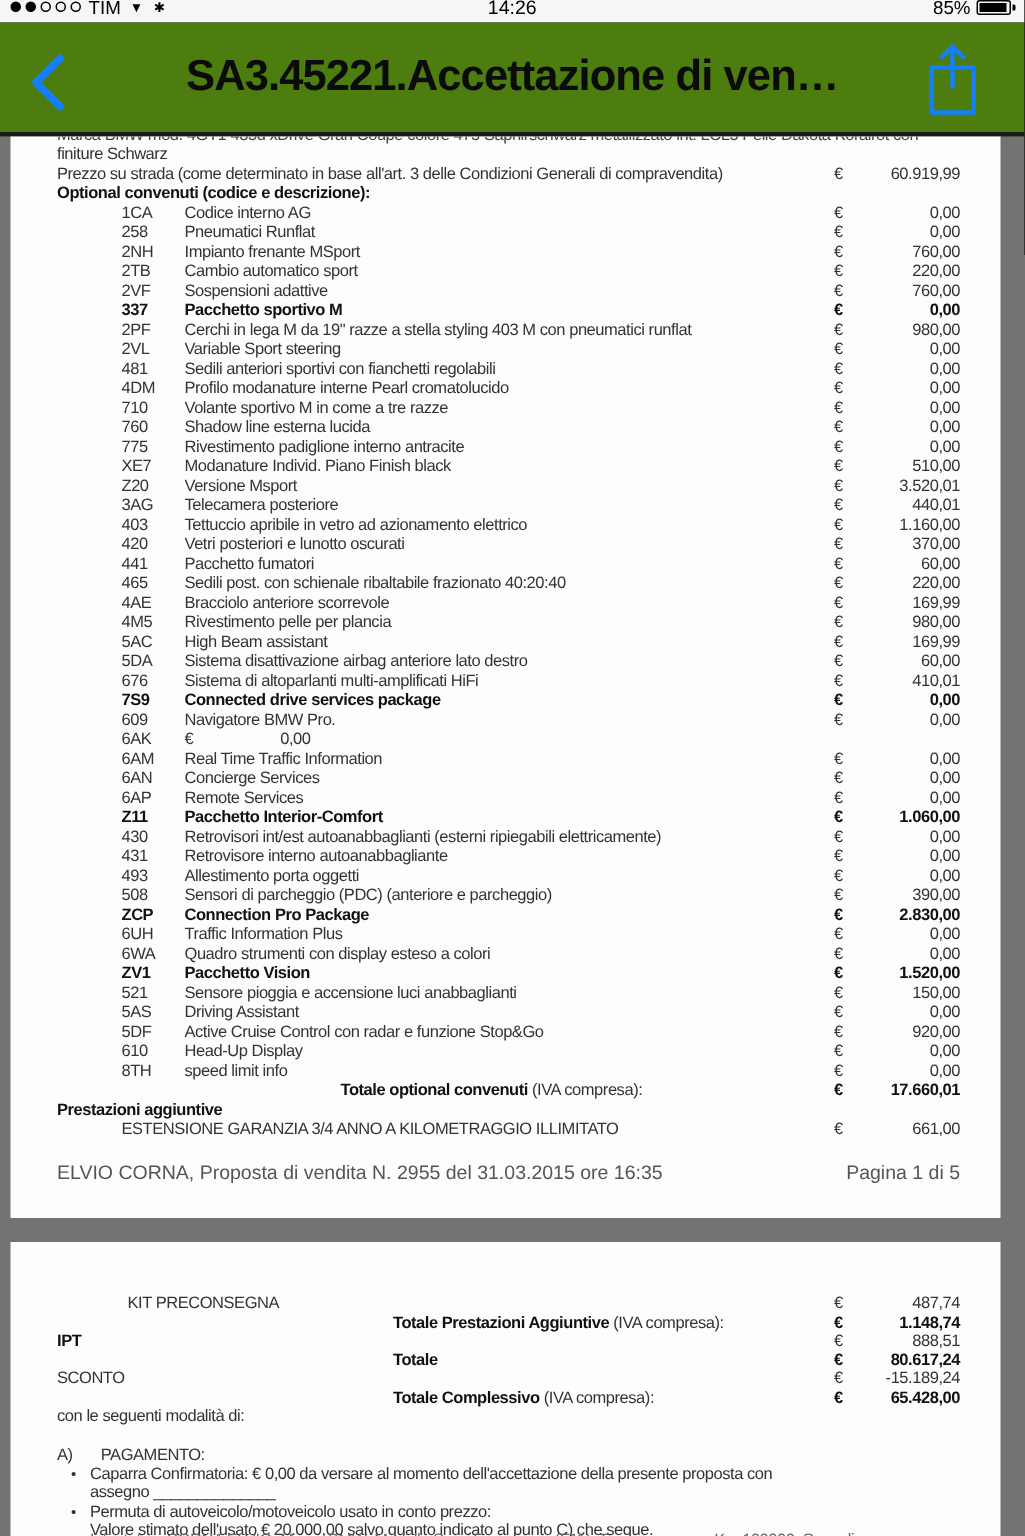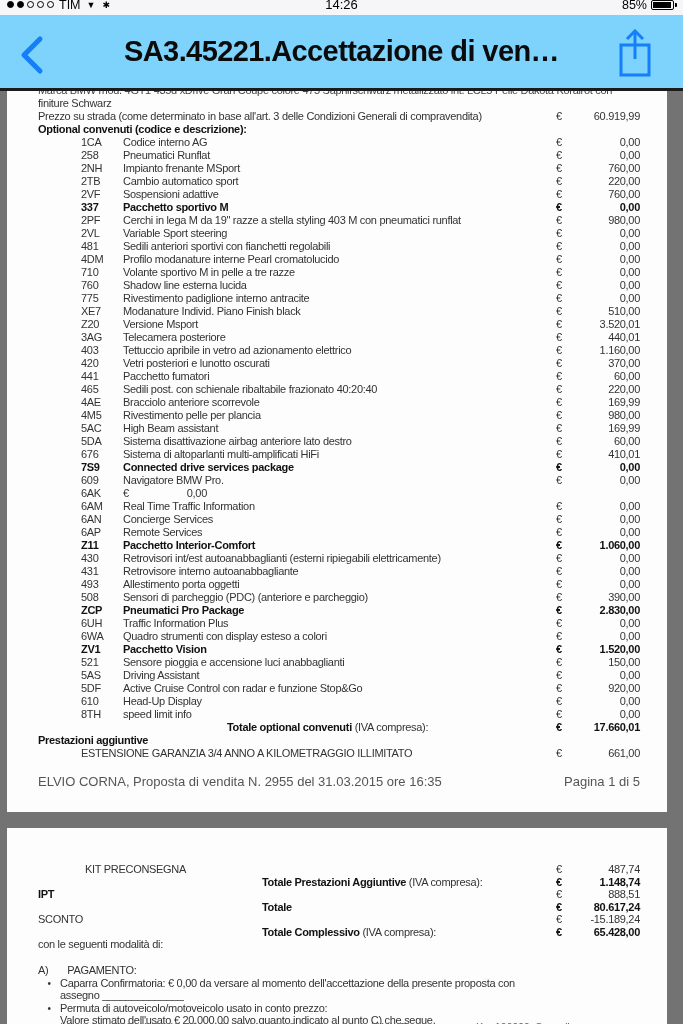--- a/index.html
+++ b/index.html
@@ -15,21 +15,21 @@
   .dot.filled{background:#000;}
   .carrier{font-size:12.5px;margin-right:6px;}
   .s-icon{font-size:9px;margin-right:7px;color:#000;}
   .clock{position:absolute;left:0;right:0;text-align:center;font-size:13px;}
   .status-right{position:absolute;right:6px;top:0;height:21px;display:flex;align-items:center;gap:4px;}
   .batt{position:relative;width:23px;height:10px;border:1px solid #000;border-radius:2px;box-sizing:border-box;}
   .batt-fill{position:absolute;left:1px;top:1px;bottom:1px;width:85%;background:#000;}
   .batt-nub{width:2px;height:4px;background:#000;border-radius:0 1px 1px 0;margin-left:-3px;}
 
   
-  .navbar{position:absolute;left:0;top:15px;width:683px;height:73px;background:#7dd3fc;
+  .navbar{position:absolute;left:0;top:15px;width:683px;height:73px;background:#4d7c0f;
           border-bottom:3px solid #1b1b1b;box-sizing:content-box;}
   .nav-title{position:absolute;left:70px;right:70px;top:20px;text-align:center;font-size:29px;font-weight:700;
              color:#0b0b0b;letter-spacing:-0.6px;white-space:nowrap;overflow:hidden;}
   .back-btn{position:absolute;left:14px;top:20px;width:40px;height:40px;cursor:pointer;}
   .share-btn{position:absolute;right:28px;top:14px;width:40px;height:50px;cursor:pointer;}
 
   
   .viewer{position:absolute;left:0;top:91px;width:683px;height:933px;background:#737373;}
   .page{position:absolute;left:7px;width:660px;background:#fdfdfd;overflow:hidden;
         font-size:11px;color:#333;letter-spacing:-0.3px;line-height:13px;}
@@ -195,21 +195,21 @@
             <div class="row">
               <span class="indent"></span>
               <span class="code">4DM</span>
               <span class="desc">Profilo modanature interne Pearl cromatolucido</span>
               <span class="eur">€</span>
               <span class="amt">0,00</span>
             </div>
             <div class="row">
               <span class="indent"></span>
               <span class="code">710</span>
-              <span class="desc">Volante sportivo M in pelle a tre razze</span>
+              <span class="desc">Volante sportivo M in come a tre razze</span>
               <span class="eur">€</span>
               <span class="amt">0,00</span>
             </div>
             <div class="row">
               <span class="indent"></span>
               <span class="code">760</span>
               <span class="desc">Shadow line esterna lucida</span>
               <span class="eur">€</span>
               <span class="amt">0,00</span>
             </div>
@@ -376,21 +376,21 @@
             <div class="row">
               <span class="indent"></span>
               <span class="code">508</span>
               <span class="desc">Sensori di parcheggio (PDC) (anteriore e parcheggio)</span>
               <span class="eur">€</span>
               <span class="amt">390,00</span>
             </div>
             <div class="row b">
               <span class="indent"></span>
               <span class="code">ZCP</span>
-              <span class="desc">Pneumatici Pro Package</span>
+              <span class="desc">Connection Pro Package</span>
               <span class="eur">€</span>
               <span class="amt">2.830,00</span>
             </div>
             <div class="row">
               <span class="indent"></span>
               <span class="code">6UH</span>
               <span class="desc">Traffic Information Plus</span>
               <span class="eur">€</span>
               <span class="amt">0,00</span>
             </div>

